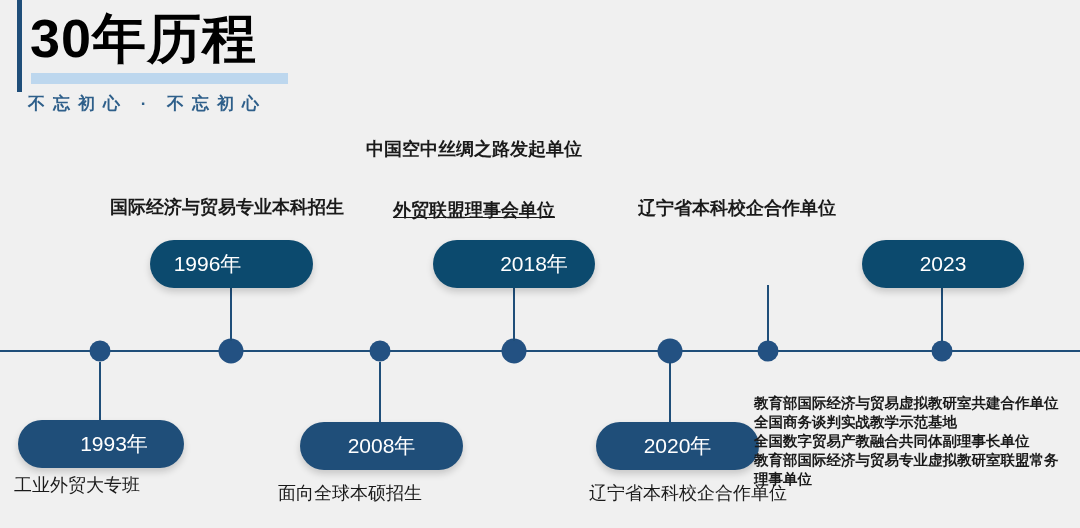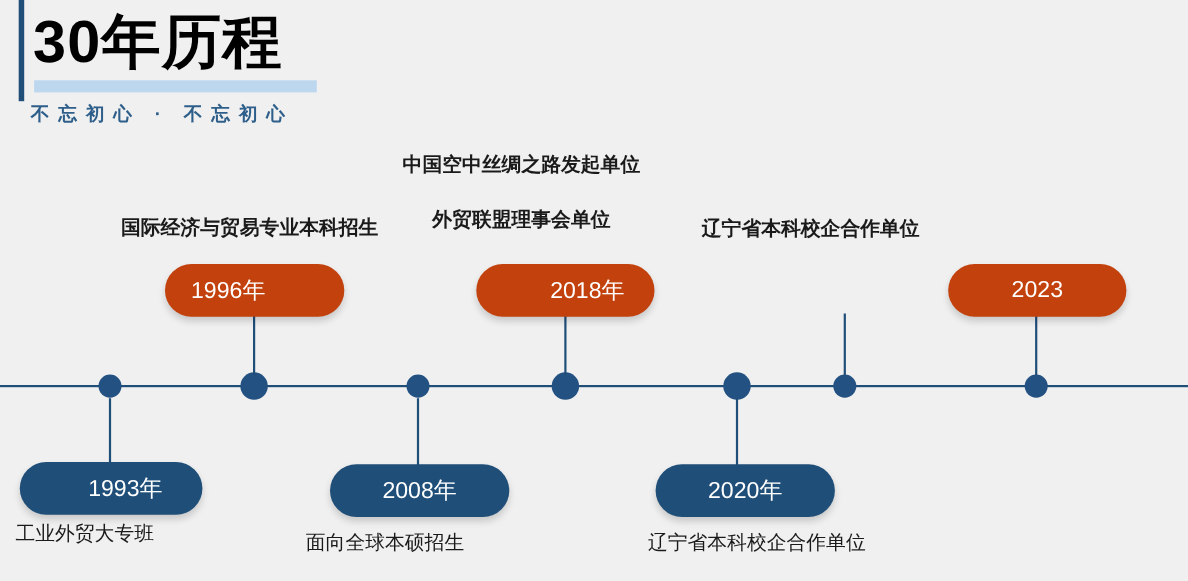--- a/index.html
+++ b/index.html
@@ -92,21 +92,21 @@
     border-radius: 24px;
     display: flex;
     align-items: center;
     justify-content: center;
     font-size: 21px;
     color: #ffffff;
     white-space: nowrap;
     box-shadow: 0 4px 7px rgba(0,0,0,0.17);
     box-sizing: border-box;
   }
-  .pill.red  { background: #c2410c; }
+  .pill.red  { background: #0c4a6e; }
   .pill.blue { background: #1f4e79; }
 
   
   .cap-top {
     position: absolute;
     font-size: 18px;
     font-weight: bold;
     color: #1a1a1a;
     white-space: nowrap;
   }
@@ -152,21 +152,21 @@
   <div class="connector" style="left:100px; top:362px; height:61px;"></div>
   <div class="connector" style="left:231px; top:285px; height:56px;"></div>
   <div class="connector" style="left:380px; top:362px; height:61px;"></div>
   <div class="connector" style="left:514px; top:285px; height:56px;"></div>
   <div class="connector" style="left:670px; top:362px; height:61px;"></div>
   <div class="connector" style="left:768px; top:285px; height:56px;"></div>
   <div class="connector" style="left:942px; top:285px; height:56px;"></div>
 
   <div class="cap-top" style="left:366px; top:137px;">中国空中丝绸之路发起单位</div>
   <div class="cap-top" style="left:110px; top:195px;">国际经济与贸易专业本科招生</div>
-  <div class="cap-top" style="left:393px; top:187px;">外贸联盟理事会单位</div>
+  <div class="cap-top" style="left:393px; top:198px;text-decoration:underline;">外贸联盟理事会单位</div>
   <div class="cap-top" style="left:638px; top:196px;">辽宁省本科校企合作单位</div>
 
   <div class="pill red" style="left:150px; top:240px; width:163px; padding-right:48px;">
     <span>1996年</span>
   </div>
 
   <div class="pill red" style="left:433px; top:240px; width:162px; padding-left:40px;">
     <span>2018年</span>
   </div>
 
@@ -184,14 +184,20 @@
   </div>
 
   <div class="pill blue" style="left:596px; top:422px; width:163px;">
     <span>2020年</span>
   </div>
 
   <div class="cap-bottom" style="left:14px; top:473px;">工业外贸大专班</div>
   <div class="cap-bottom" style="left:278px; top:481px;">面向全球本硕招生</div>
   <div class="cap-bottom" style="left:589px; top:481px;">辽宁省本科校企合作单位</div>
 
+  <div class="notes">
+    <div>教育部国际经济与贸易虚拟教研室共建合作单位</div>
+    <div>全国商务谈判实战教学示范基地</div>
+    <div>全国数字贸易产教融合共同体副理事长单位</div>
+    <div>教育部国际经济与贸易专业虚拟教研室联盟常务理事单位</div>
+  </div>
 
 </div>
 
 </body></html>

